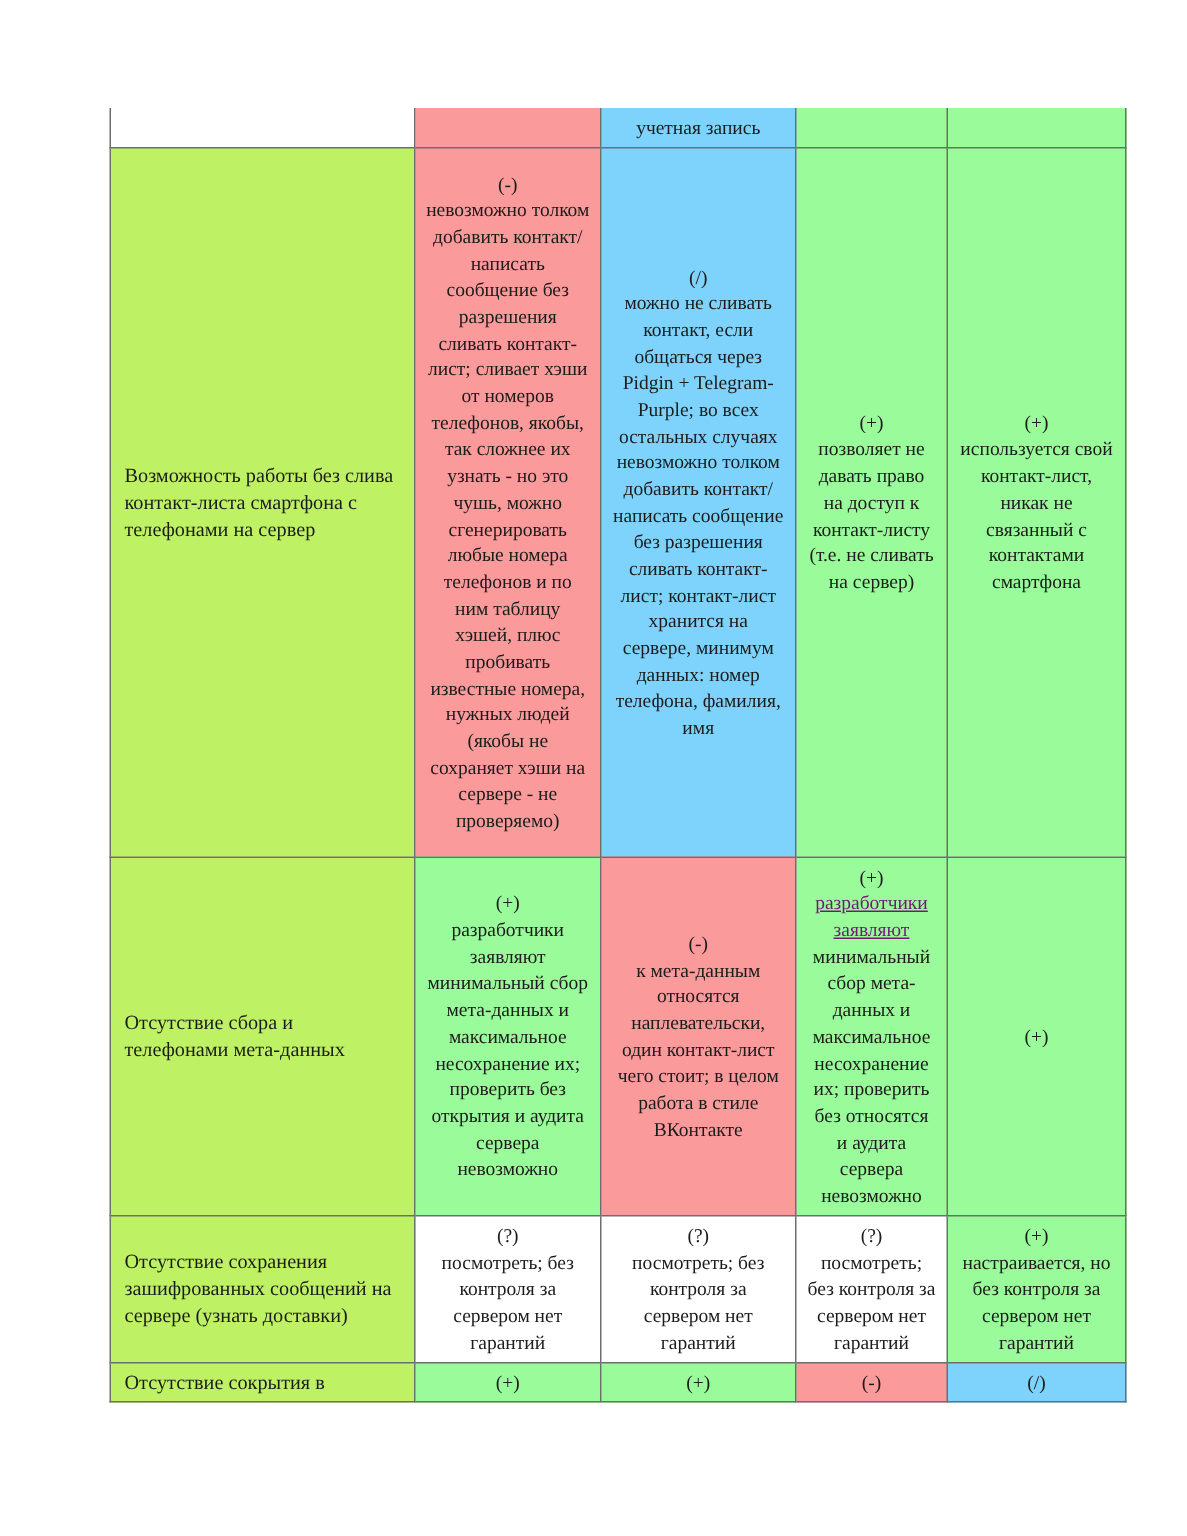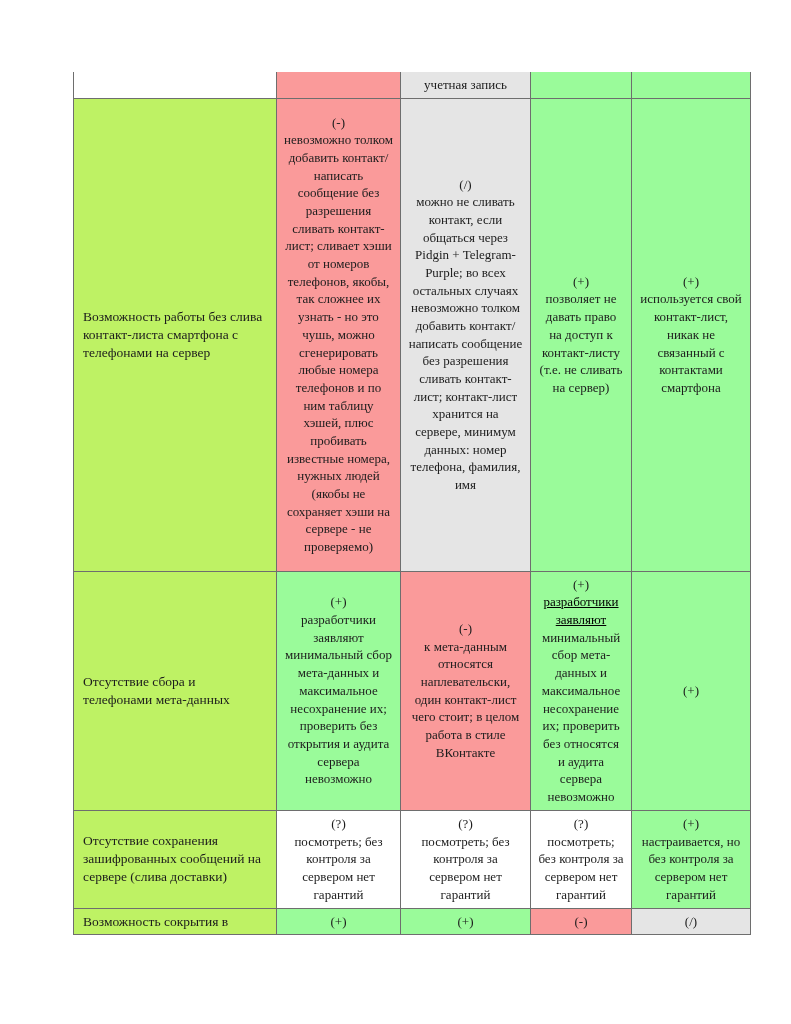--- a/index.html
+++ b/index.html
@@ -20,30 +20,30 @@
     background:#bef264;text-align:left;vertical-align:middle;
     padding:4px 9px;font-size:13.5px;line-height:1.32;
   }
   td.val{
     text-align:center;vertical-align:middle;
     padding:4px 7px;font-size:13px;line-height:1.36;
     white-space:pre-line;
   }
   td.val.rich{white-space:normal;}
   td[data-color="red"]{background:#fa9a9a;}
-  td[data-color="yellow"]{background:#e5e5e5;}
+  td[data-color="yellow"]{background:#7dd3fc;}
   td[data-color="green"]{background:#9afb9a;}
   td[data-color="white"]{background:#ffffff;}
   tr.partial{height:26px;}
   tr.r1{height:473px;}
   tr.r2{height:239px;}
   tr.r3{height:98px;}
   tr.r4{height:23px;}
   .marker{display:block;}
-  a.cell-link{color:#000000;text-decoration:underline;}
+  a.cell-link{color:#701a75;text-decoration:underline;}
 </style>
 </head>
 <body>
 
 <table class="cmp">
   <colgroup>
     <col style="width:203px">
       <col style="width:124px">
       <col style="width:130px">
       <col style="width:101px">
@@ -74,32 +74,32 @@
       <td class="label">Отсутствие сбора и телефонами мета-данных</td>
       <td class="val" data-color="green">(+)
 разработчики заявляют минимальный сбор мета-данных и максимальное несохранение их; проверить без открытия и аудита сервера невозможно</td>
       <td class="val" data-color="red">(-)
 к мета-данным относятся наплевательски, один контакт-лист чего стоит; в целом работа в стиле ВКонтакте</td>
       <td class="val rich" data-color="green"><span class="marker">(+)</span><a href="#" class="cell-link">разработчики заявляют</a> <span>минимальный сбор мета-данных и максимальное несохранение их; проверить без относятся и аудита сервера невозможно</span></td>
       <td class="val" data-color="green">(+)</td>
     </tr>
 
     <tr class="r3">
-      <td class="label">Отсутствие сохранения зашифрованных сообщений на сервере (слива доставки)</td>
+      <td class="label">Отсутствие сохранения зашифрованных сообщений на сервере (узнать доставки)</td>
       <td class="val" data-color="white">(?)
 посмотреть; без контроля за сервером нет гарантий</td>
       <td class="val" data-color="white">(?)
 посмотреть; без контроля за сервером нет гарантий</td>
       <td class="val" data-color="white">(?)
 посмотреть; без контроля за сервером нет гарантий</td>
       <td class="val" data-color="green">(+)
 настраивается, но без контроля за сервером нет гарантий</td>
     </tr>
 
     <tr class="r4">
-      <td class="label">Возможность сокрытия в</td>
+      <td class="label">Отсутствие сокрытия в</td>
       <td class="val" data-color="green">(+)</td>
       <td class="val" data-color="green">(+)</td>
       <td class="val" data-color="red">(-)</td>
       <td class="val" data-color="yellow">(/)</td>
     </tr>
   </tbody>
 </table>
 
 </body></html>

